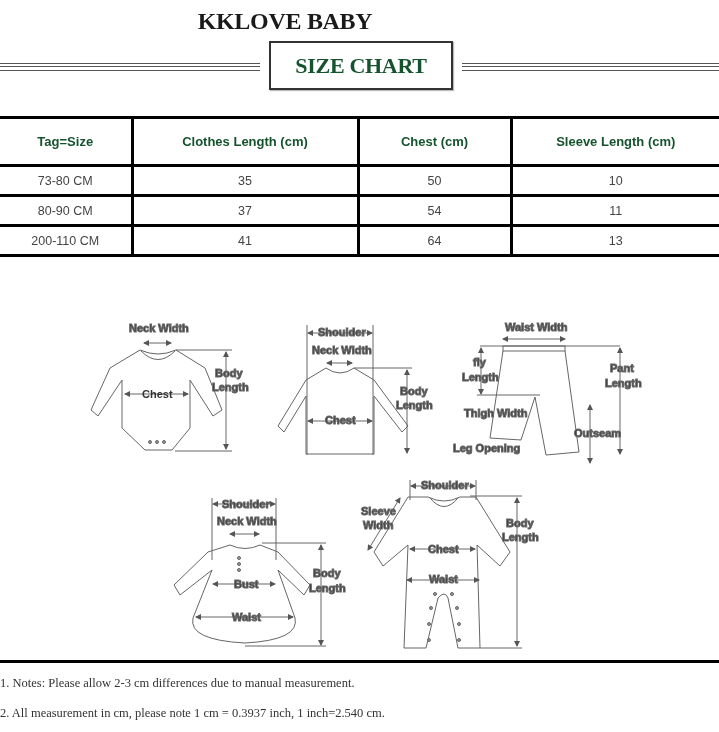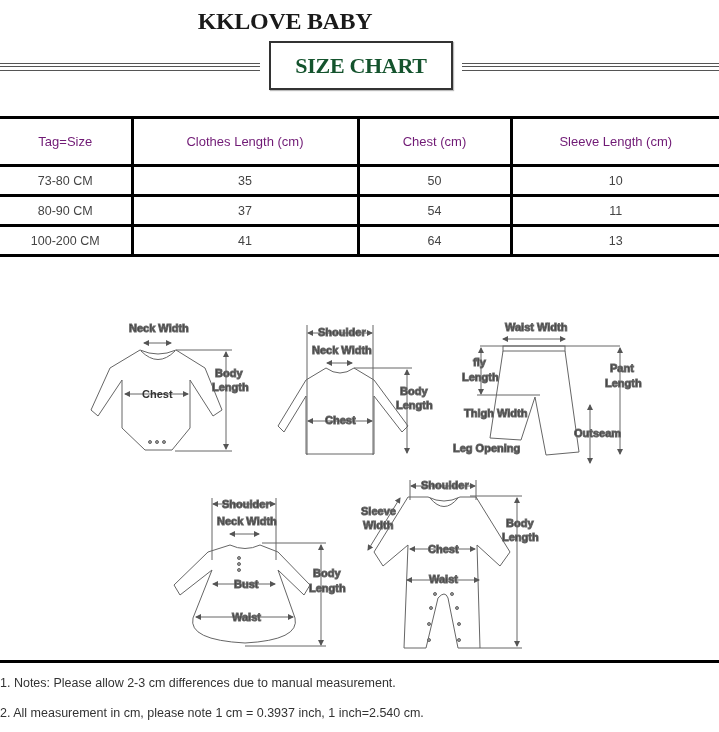--- a/index.html
+++ b/index.html
@@ -7,30 +7,30 @@
   .brand { position: absolute; top: 8px; left: 0; width: 570px; text-align: center; font-family: "Liberation Serif", serif; font-weight: bold; font-size: 24px; color: #1a1a1a; letter-spacing: -0.3px; }
   .rule { position: absolute; top: 63px; height: 6px; border-top: 1px solid #555; border-bottom: 1px solid #555; }
   .rule::after { content: ""; position: absolute; left: 0; right: 0; top: 2px; border-top: 1px solid #555; }
   .rule.left { left: 0; width: 260px; }
   .rule.right { left: 462px; width: 257px; }
   .title-box { position: absolute; left: 269px; top: 41px; width: 180px; height: 45px; border: 2px solid #333; box-shadow: 1px 1px 1px #bbb; display: flex; align-items: center; justify-content: center; font-family: "Liberation Serif", serif; font-weight: bold; font-size: 22px; color: #14532d; letter-spacing: -0.3px; }
 
   table.size { position: absolute; left: 0; top: 116px; width: 719px; border-collapse: collapse; font-size: 12.5px; }
   table.size th, table.size td { border-top: 3px solid #000; border-bottom: 3px solid #000; text-align: center; padding: 0; }
   table.size th + th, table.size td + td { border-left: 3px solid #000; }
-  table.size th { height: 45px; font-weight: normal; color: #701a75; font-size: 13px; }
+  table.size th { height: 45px; font-weight: bold; color: #14532d; font-size: 13px; }
   table.size td { height: 27px; color: #444; }
   table.size col.c1 { width: 132px; } table.size col.c2 { width: 226px; }
   table.size col.c3 { width: 153px; } table.size col.c4 { width: 208px; }
 
   .diagrams { position: absolute; left: 0; top: 318px; width: 719px; height: 340px; font-weight: bold; }
   .diagrams svg { position: absolute; left: 0; top: 0; }
   .diagrams text { font-family: "Liberation Sans", sans-serif; font-size: 11px; fill: #333; }
   .bottom-rule { position: absolute; left: 0; top: 660px; width: 719px; border-top: 3px solid #000; }
-  .note { position: absolute; left: 0; font-size: 12.5px; color: #333; }
+  .note { position: absolute; left: 0; font-size: 12.5px; color: #333; font-family: Liberation Serif, serif; }
   .note.n1 { top: 676px; } .note.n2 { top: 706px; }
 </style>
 </head>
 <body>
 
 <div class="brand">KKLOVE BABY</div>
 <div class="rule left"></div>
 <div class="rule right"></div>
 <div class="title-box">SIZE CHART</div>
 
@@ -56,21 +56,21 @@
       <td>50</td>
       <td>10</td>
     </tr>
     <tr>
       <td>80-90 CM</td>
       <td>37</td>
       <td>54</td>
       <td>11</td>
     </tr>
     <tr>
-      <td>100-200 CM</td>
+      <td>200-110 CM</td>
       <td>41</td>
       <td>64</td>
       <td>13</td>
     </tr>
   </tbody>
 </table>
 
 <div class="diagrams">
   <svg width="719" height="340" viewBox="0 318 719 340" fill="none" stroke="#666" stroke-width="1">
     <defs>

